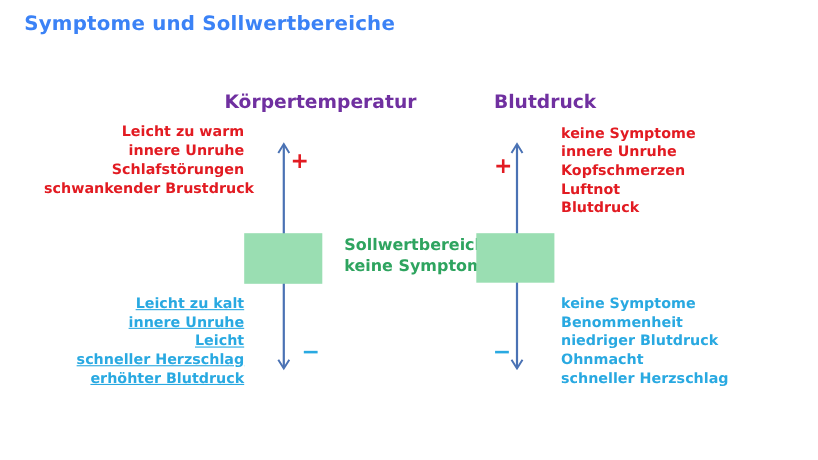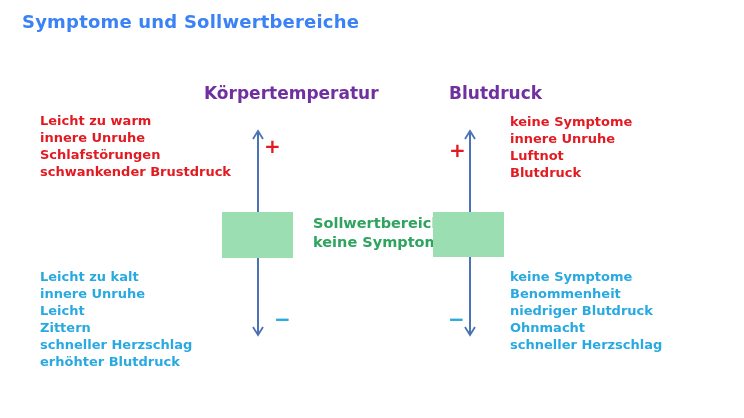--- a/index.html
+++ b/index.html
@@ -39,25 +39,25 @@
   .col-header.bp   { left: 427px; }
 
   .symptom-block {
     font-size: 13px;
     font-weight: 700;
     line-height: 17px;
     white-space: nowrap;
   }
   .symptom-block.red  { color: #e21b22; }
   .symptom-block.blue { color: #29a9e1; }
-  .align-right { }
+  .align-right { text-align: right; }
   .align-left  { text-align: left; }
 
   .block-temp-upper { left: 40px;  top: 112px; width: 182px; }
-  .block-temp-lower { left: 40px;  top: 268px; width: 182px; }
+  .block-temp-lower { left: 40px;  top: 268px; width: 182px; text-decoration: underline; }
   .block-bp-upper   { left: 510px; top: 113px; width: 190px; }
   .block-bp-lower   { left: 510px; top: 268px; width: 190px; }
 
   .axis-arrow { width: 16px; height: 210px; }
   .arrow-temp { left: 250px; top: 128px; z-index: 1; }
   .arrow-bp   { left: 462px; top: 128px; z-index: 1; }
 
   .range-box {
     background: #9adeb2;
     z-index: 2;
@@ -104,28 +104,28 @@
     <div>Leicht zu warm</div>
     <div>innere Unruhe</div>
     <div>Schlafstörungen</div>
     <div>schwankender Brustdruck</div>
   </div>
 
   <div class="abs symptom-block blue align-right block-temp-lower">
     <div>Leicht zu kalt</div>
     <div>innere Unruhe</div>
     <div>Leicht</div>
-    <div>Zittern</div>
     <div>schneller Herzschlag</div>
     <div>erhöhter Blutdruck</div>
   </div>
 
   <div class="abs symptom-block red align-left block-bp-upper">
     <div>keine Symptome</div>
     <div>innere Unruhe</div>
+    <div>Kopfschmerzen</div>
     <div>Luftnot</div>
     <div>Blutdruck</div>
   </div>
 
   <div class="abs symptom-block blue align-left block-bp-lower">
     <div>keine Symptome</div>
     <div>Benommenheit</div>
     <div>niedriger Blutdruck</div>
     <div>Ohnmacht</div>
     <div>schneller Herzschlag</div>

